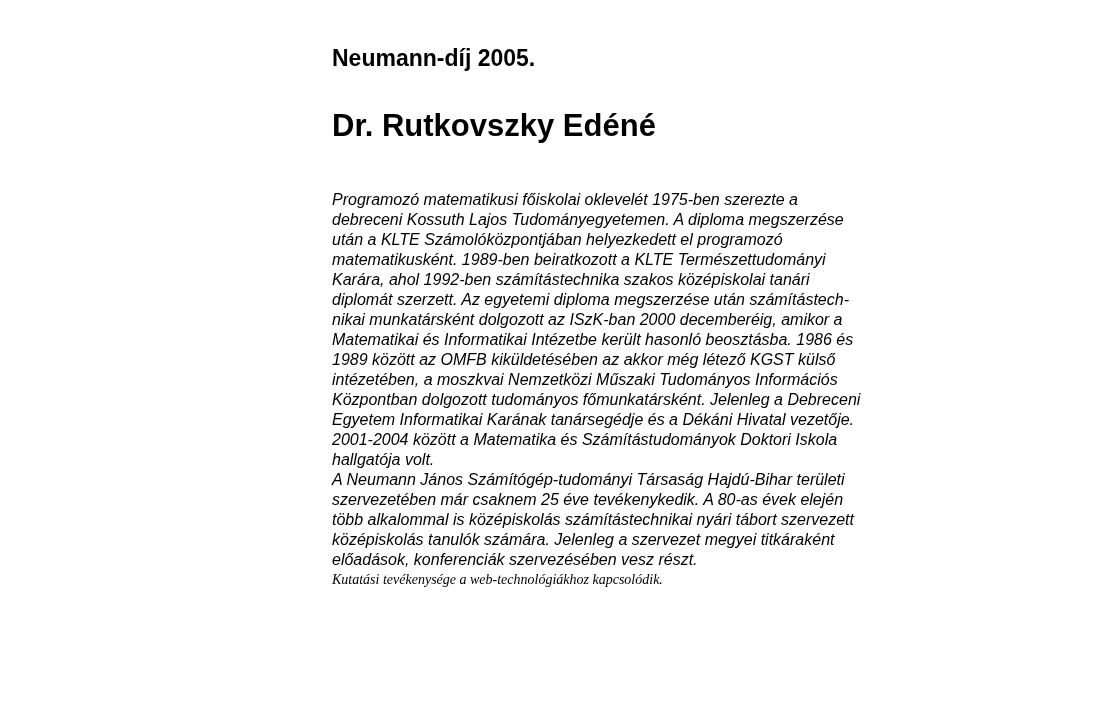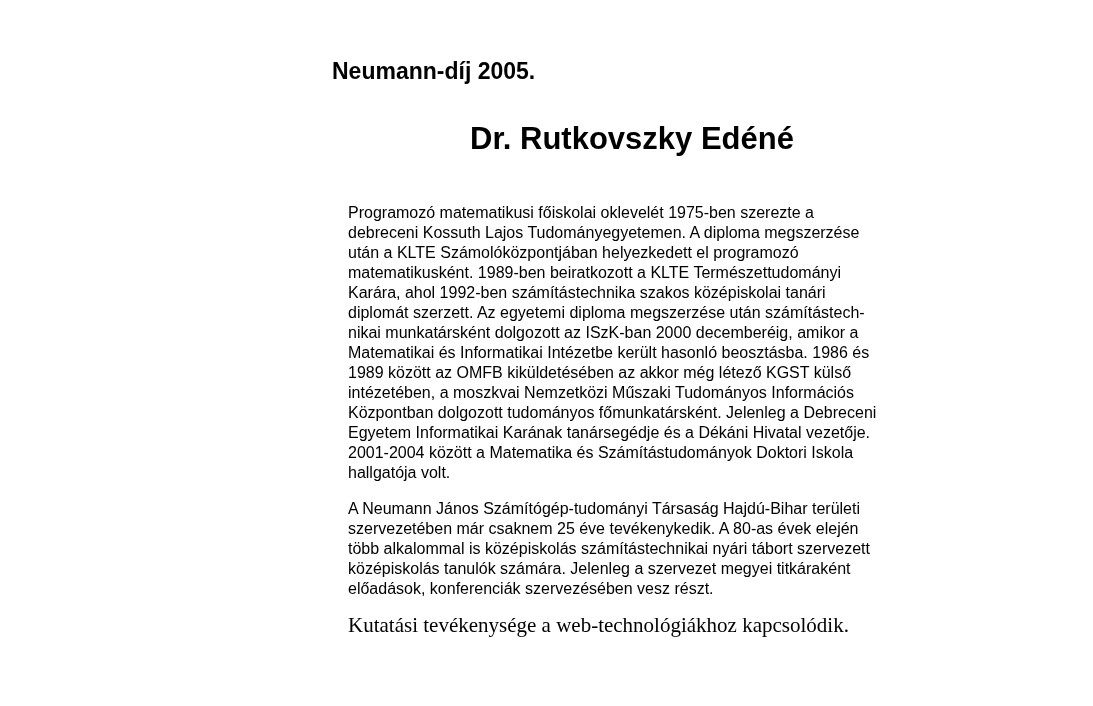--- a/index.html
+++ b/index.html
@@ -12,49 +12,49 @@
     width: 1093px;
     height: 706px;
     background: #ffffff;
     overflow: hidden;
     font-family: "Liberation Sans", sans-serif;
     color: #000000;
   }
   .content {
     position: absolute;
     left: 332px;
-    top: 58px;
+    top: 45px;
     width: 600px;
   }
   .doc-header {
     margin: 0;
     font-size: 23px;
     line-height: 27px;
     font-weight: bold;
     text-align: left;
   }
   .doc-title {
     margin: 36px 0 0 0;
     font-size: 31px;
     line-height: 36px;
     font-weight: bold;
-    text-align: center;
   }
   .doc-body {
     margin-top: 46px;
     font-size: 16px;
     line-height: 20px;
   }
   .para {
     white-space: pre-line;
-    margin: 16px;
+    margin: 0;
+    font-style: italic;
   }
   .para.serif {
     font-family: "Liberation Serif", serif;
-    font-size: 21px;
+    font-size: 14px;
   }
 </style>
 </head>
 <body>
 
 <div class="page">
   <div class="content">
     <h2 class="doc-header">Neumann-díj 2005.</h2>
     <h1 class="doc-title">Dr. Rutkovszky Edéné</h1>
     <div class="doc-body">

